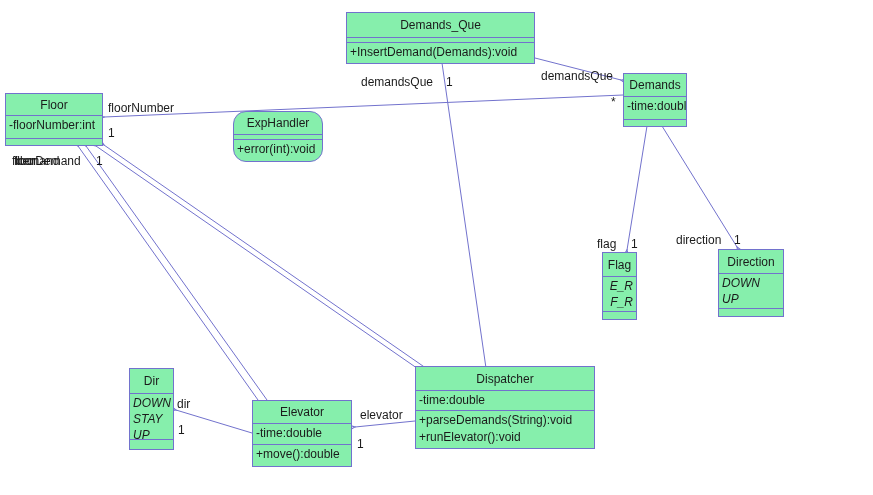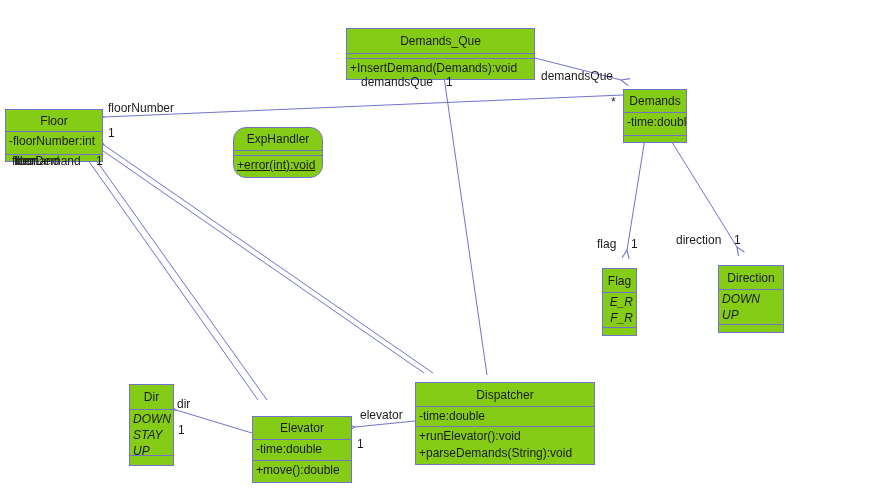--- a/index.html
+++ b/index.html
@@ -3,22 +3,22 @@
 <meta charset="utf-8">
 <style>
   html,body{margin:0;padding:0;background:#fff;}
   #stage{
     position:relative;width:873px;height:495px;background:#fff;overflow:hidden;
     font-family:"Liberation Sans","DejaVu Sans",sans-serif;
     font-size:12px;color:#1b1b1b;
   }
   #wires{position:absolute;left:0;top:0;width:873px;height:495px;}
   .uml-class{
-    position:absolute;background:#84cc16;border:1px solid #7272cd;
-    box-sizing:border-box;z-index:2;margin-top:16px;
+    position:absolute;background:#86efac;border:1px solid #7272cd;
+    box-sizing:border-box;z-index:2;
   }
   .uml-title{
     display:flex;align-items:center;justify-content:center;
     box-sizing:border-box;padding:0 4px;white-space:nowrap;
   }
   .uml-comp{
     border-top:1px solid #7272cd;box-sizing:border-box;
     padding:1px 3px 0 3px;overflow:hidden;
   }
   .uml-member{white-space:nowrap;line-height:17px;}
@@ -67,21 +67,21 @@
       <div class="uml-class" style="left: 5px; top: 93px; width: 98px;">
         <div class="uml-title" style="height: 21px;">Floor</div>
         <div class="uml-comp" style="height: 23px;">
           <div class="uml-member">-floorNumber:int</div>
         </div>
         <div class="uml-comp" style="height: 7px;"></div>
       </div>
       <div class="uml-class" style="left: 233px; top: 111px; width: 90px; border-radius: 13px;">
         <div class="uml-title" style="height: 22px;">ExpHandler</div>
         <div class="uml-comp" style="height: 5px;"></div>
-        <div class="uml-comp" style="height: 22px; text-decoration: underline;">
+        <div class="uml-comp" style="height: 22px;">
           <div class="uml-member">+error(int):void</div>
         </div>
       </div>
       <div class="uml-class" style="left: 602px; top: 252px; width: 35px;">
         <div class="uml-title" style="height: 23px;">Flag</div>
         <div class="uml-comp" style="height: 35px; text-align: right;">
           <div class="uml-member italic" style="line-height: 16px;">E_R</div>
           <div class="uml-member italic" style="line-height: 16px;">F_R</div>
         </div>
         <div class="uml-comp" style="height: 8px;"></div>
@@ -111,22 +111,22 @@
         <div class="uml-comp" style="height: 22px;">
           <div class="uml-member">+move():double</div>
         </div>
       </div>
       <div class="uml-class" style="left: 415px; top: 366px; width: 180px;">
         <div class="uml-title" style="height: 23px;">Dispatcher</div>
         <div class="uml-comp" style="height: 20px;">
           <div class="uml-member">-time:double</div>
         </div>
         <div class="uml-comp" style="height: 38px;">
+          <div class="uml-member">+parseDemands(String):void</div>
           <div class="uml-member">+runElevator():void</div>
-          <div class="uml-member">+parseDemands(String):void</div>
         </div>
       </div>
     </div>
   <div id="labels">
       <span class="lbl" style="left: 108px; top: 94px;">floorNumber</span>
       <span class="lbl" style="left: 108px; top: 119px;">1</span>
       <span class="lbl" style="left: 361px; top: 68px;">demandsQue</span>
       <span class="lbl" style="left: 446px; top: 68px;">1</span>
       <span class="lbl" style="left: 541px; top: 62px;">demandsQue</span>
       <span class="lbl" style="left: 611px; top: 88px;">*</span>

